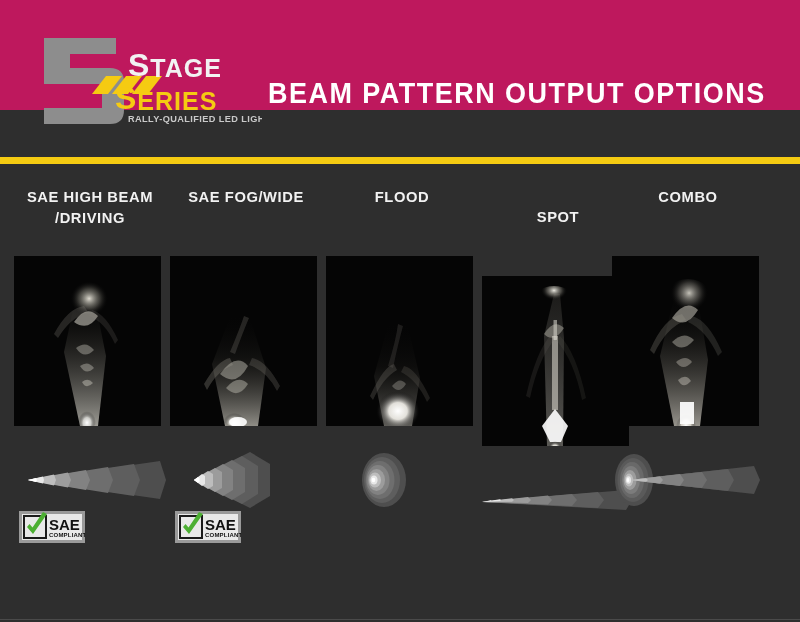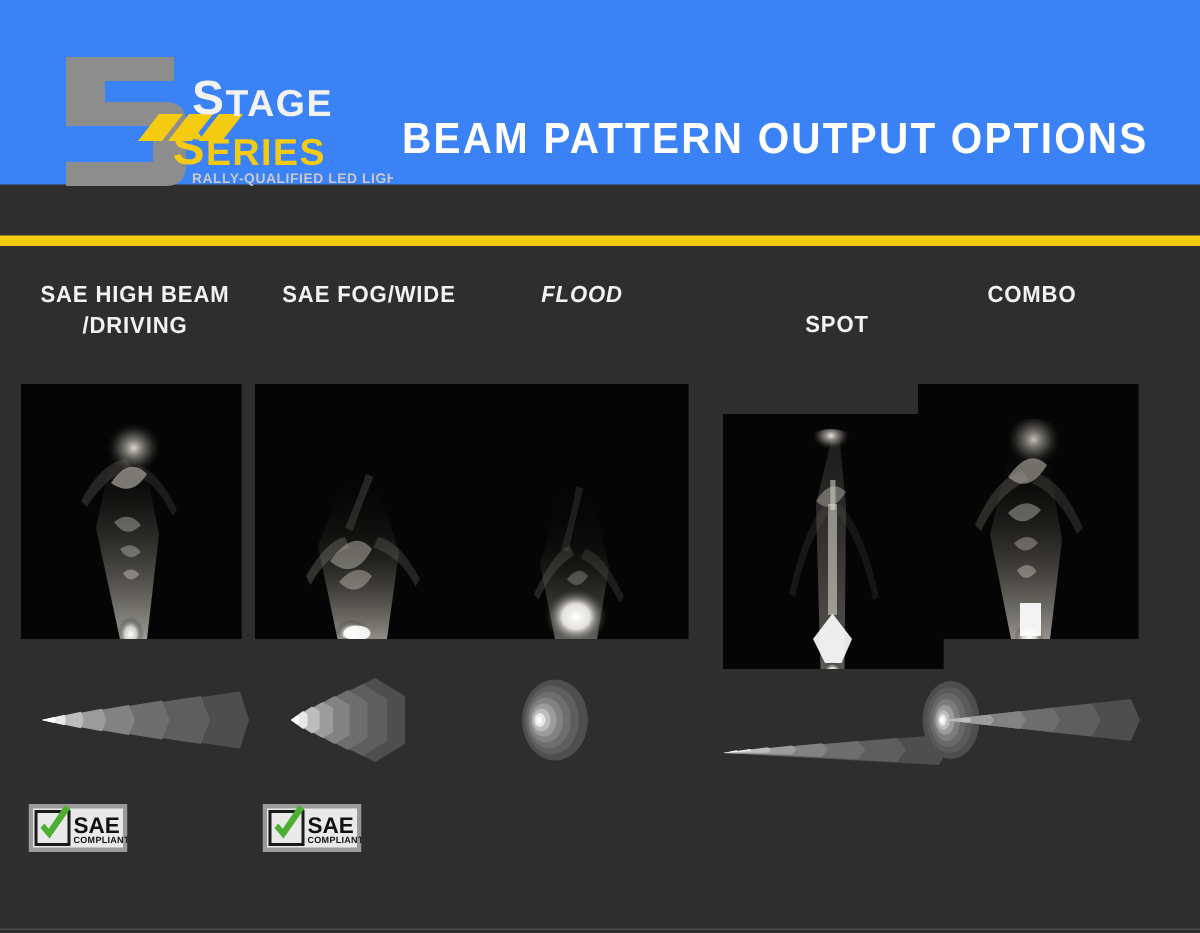--- a/index.html
+++ b/index.html
@@ -20,22 +20,22 @@
     height: 622px;
     background: #2e2e2e;
     box-sizing: border-box;
   }
 
   
   .header {
     position: absolute;
     left: 0; top: 0;
     width: 800px;
-    height: 123px;
-    background: #3b82f6;
+    height: 110px;
+    background: #be185d;
   }
 
   .logo {
     position: absolute;
     left: 22px;
     top: 28px;
     width: 240px;
     height: 105px;
   }
   .logo svg { display: block; }
@@ -95,21 +95,21 @@
   }
 
   .col {
     position: absolute;
     top: 0;
     width: 152px;
     height: 458px;
   }
   .col-0 { left: 14px; }
   .col-1 { left: 170px; }
-  .col-2 { left: 312px; font-style: italic; }
+  .col-2 { left: 326px; }
   .col-3 { left: 482px; margin-top: 20px; }
   .col-4 { left: 612px; }
 
   .col-label {
     position: absolute;
     top: 22px;
     left: -8px;
     width: 168px;
     text-align: center;
     color: #f2f2f2;
@@ -136,21 +136,21 @@
     position: absolute;
     top: 280px;
     left: -4px;
     width: 160px;
     height: 72px;
   }
   .beam-diagram svg { display: block; }
 
   .sae-badge {
     position: absolute;
-    top: 372px;
+    top: 347px;
     left: 5px;
     width: 66px;
     height: 32px;
   }
   .sae-badge svg { display: block; }
 </style>
 </head>
 <body>
 
 <div id="page">

